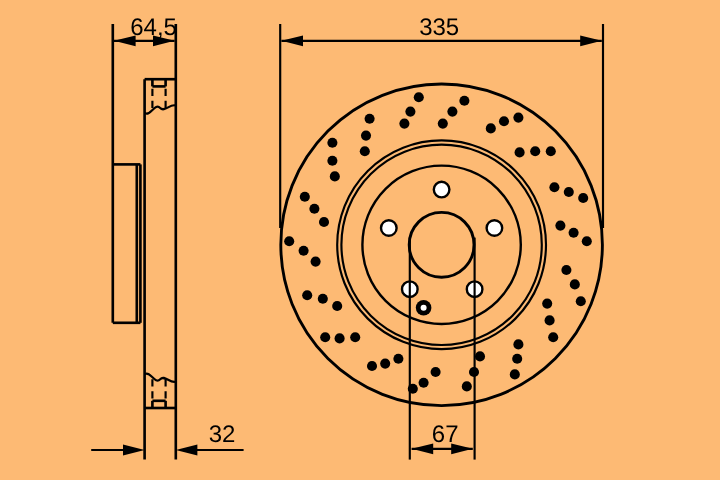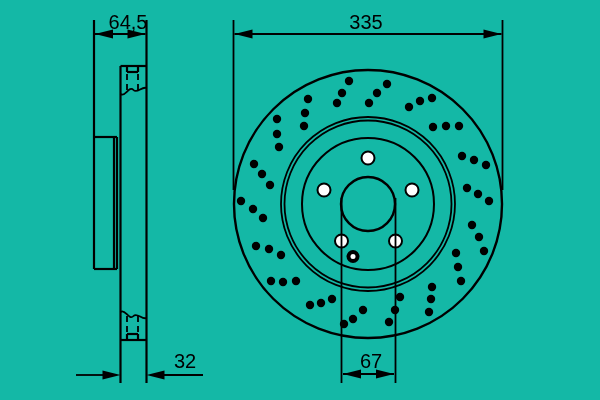--- a/index.html
+++ b/index.html
@@ -1,20 +1,20 @@
 <!DOCTYPE html>
 <html><head>
 <meta charset="utf-8">
 <style>
   html,body{margin:0;padding:0;}
   body{background:#ffffff;}
   .page{
     position:relative;
     width:600px;height:400px;
-    background:#14b8a6;
+    background:#fdba74;
     overflow:hidden;
   }
   svg{display:block;width:600px;height:400px;}
   text{
     font-family:"Liberation Sans", sans-serif;
     font-size:20px;
     fill:#000000;
     text-anchor:middle;
   }
 </style>

